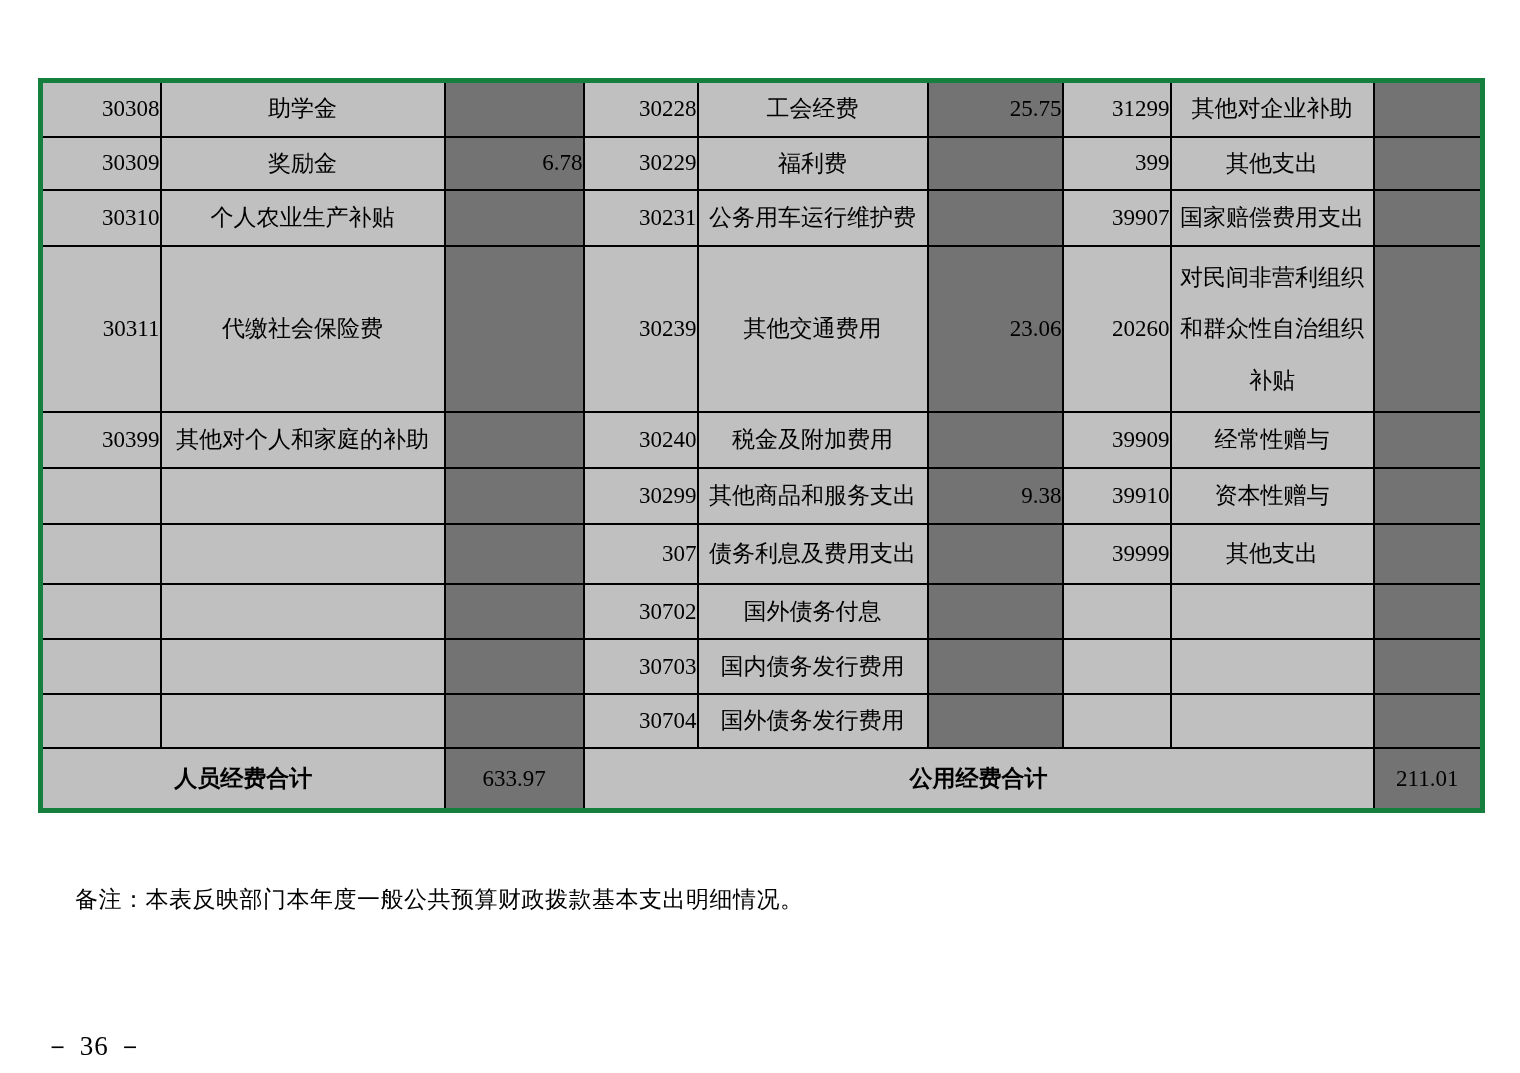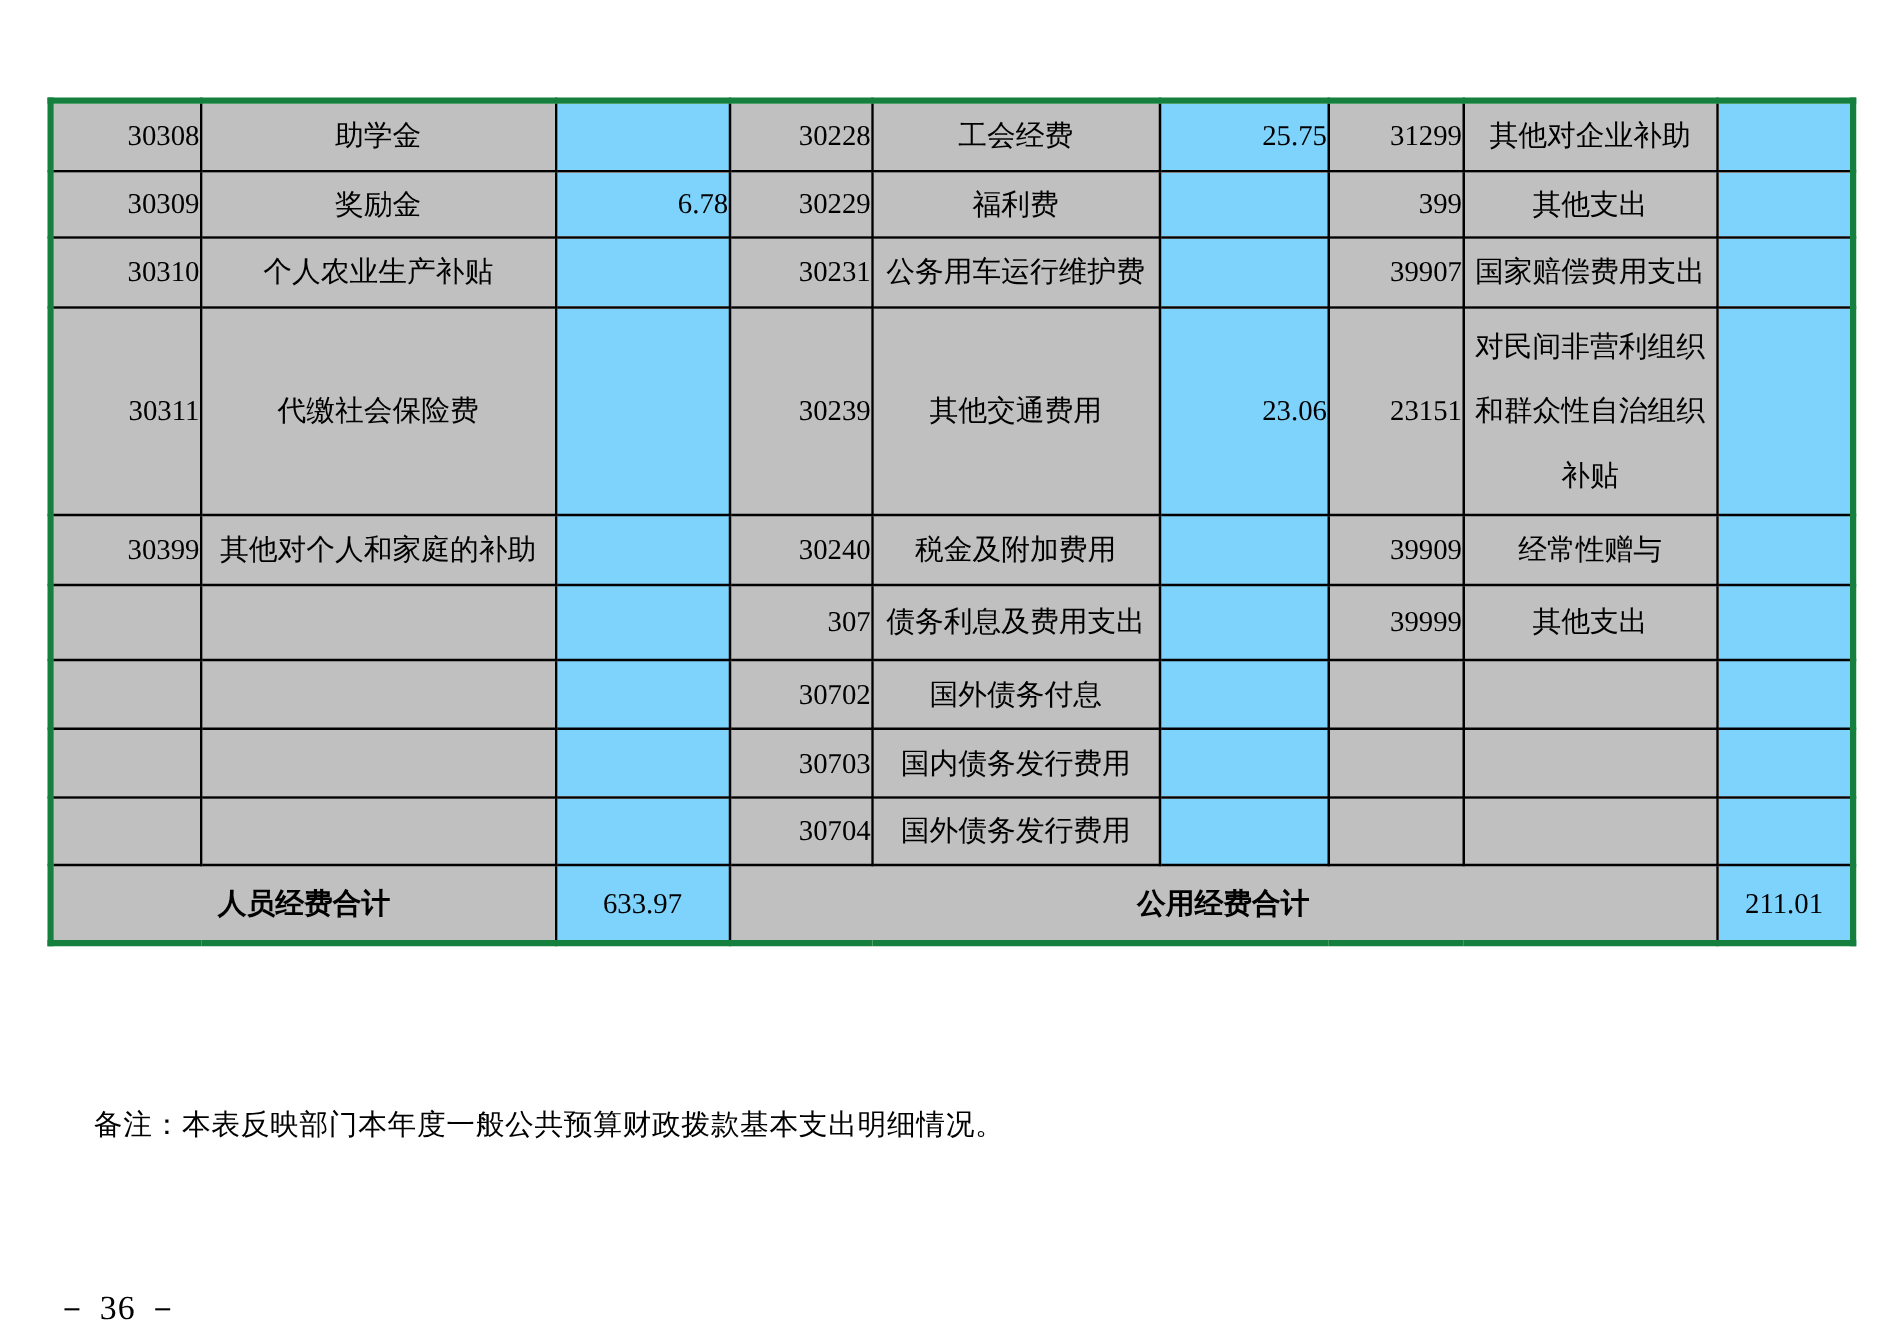--- a/index.html
+++ b/index.html
@@ -20,21 +20,21 @@
     border: 5px solid #15803d;
   }
   #budget-table td {
     border: 2px solid #000;
     font-size: 23px;
     vertical-align: middle;
     overflow: hidden;
     padding: 0;
   }
   .g { background: #c0c0c0; }
-  .w { background: #7dd3fc; }
+  .w { background: #737373; }
   .code  { text-align: right;  padding-right: 9px; }
   .name  { text-align: center; line-height: 2.25; }
   .indent { padding-left: 14px; }
   .value { text-align: right;  padding-right: 24px; }
   .total-label  { text-align: center; font-weight: bold; font-size: 24px; }
   .pad-l { padding-left: 70px; }
   .pad-s { padding-left: 40px; }
   .total-value  { text-align: center; font-size: 23px; padding: 0; }
 
   #note {
@@ -98,33 +98,44 @@
           <td class="g name indent">国家赔偿费用支出</td>
           <td class="w value"></td>
         </tr>
         <tr style="height: 166px;">
           <td class="g code">30311</td>
           <td class="g name">代缴社会保险费</td>
           <td class="w value"></td>
           <td class="g code">30239</td>
           <td class="g name indent">其他交通费用</td>
           <td class="w value">23.06</td>
-          <td class="g code">23151</td>
+          <td class="g code">20260</td>
           <td class="g name indent">对民间非营利组织和群众性自治组织补贴</td>
           <td class="w value"></td>
         </tr>
         <tr style="height: 56px;">
           <td class="g code">30399</td>
           <td class="g name">其他对个人和家庭的补助</td>
           <td class="w value"></td>
           <td class="g code">30240</td>
           <td class="g name indent">税金及附加费用</td>
           <td class="w value"></td>
           <td class="g code">39909</td>
           <td class="g name indent">经常性赠与</td>
+          <td class="w value"></td>
+        </tr>
+        <tr style="height: 56px;">
+          <td class="g code"></td>
+          <td class="g name"></td>
+          <td class="w value"></td>
+          <td class="g code">30299</td>
+          <td class="g name indent">其他商品和服务支出</td>
+          <td class="w value">9.38</td>
+          <td class="g code">39910</td>
+          <td class="g name indent">资本性赠与</td>
           <td class="w value"></td>
         </tr>
         <tr style="height: 60px;">
           <td class="g code"></td>
           <td class="g name"></td>
           <td class="w value"></td>
           <td class="g code">307</td>
           <td class="g name indent">债务利息及费用支出</td>
           <td class="w value"></td>
           <td class="g code">39999</td>

